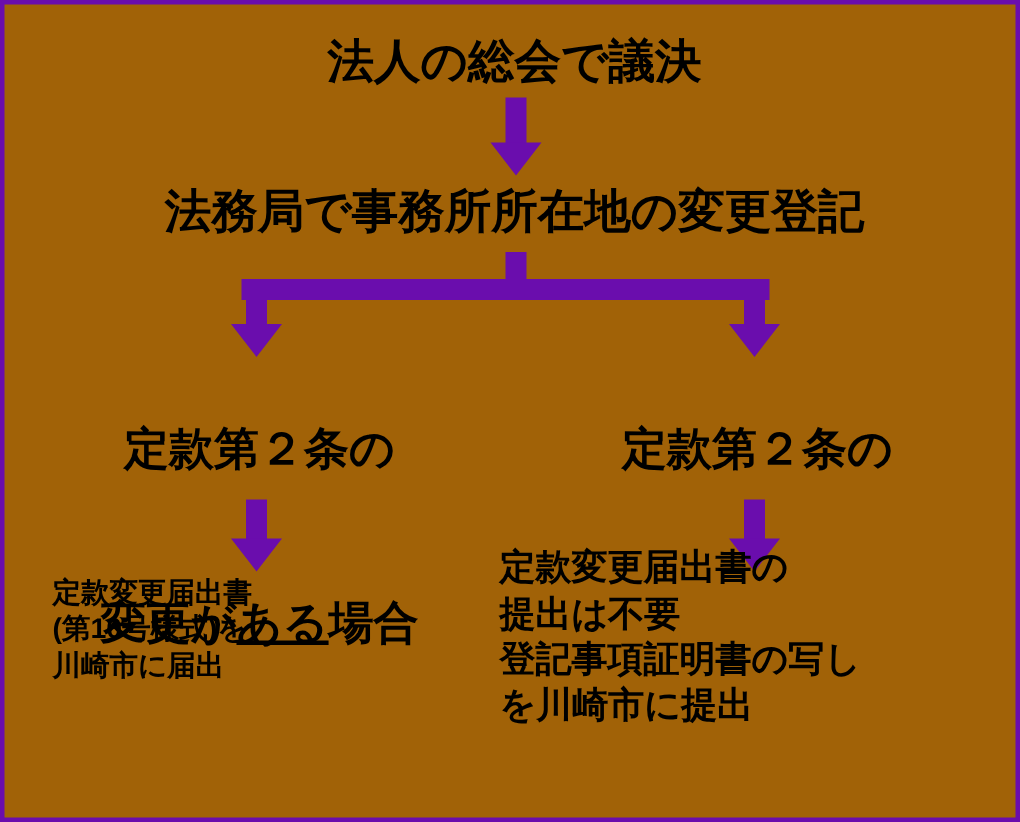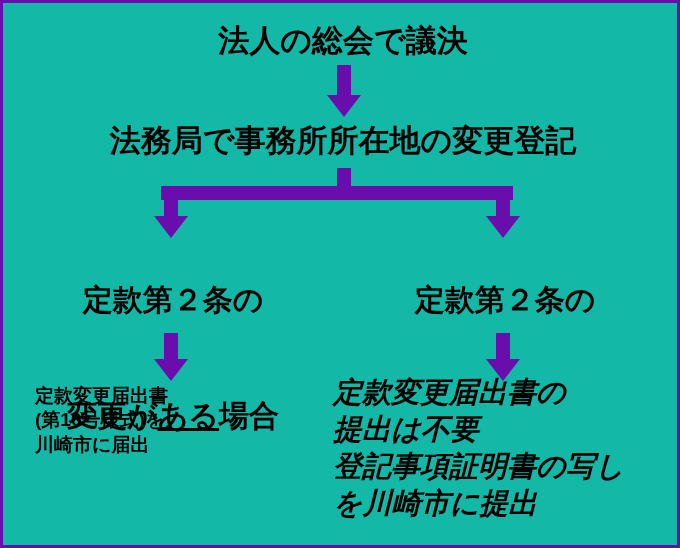--- a/index.html
+++ b/index.html
@@ -12,21 +12,21 @@
     background: #ffffff;
     font-family: "Liberation Sans", sans-serif;
     overflow: hidden;
   }
   #canvas {
     position: relative;
     width: 680px;
     height: 548px;
     box-sizing: border-box;
     border: 3px solid #6a0dad;
-    background: #14b8a6;
+    background: #a16207;
   }
   .node {
     position: absolute;
     color: #000000;
     font-weight: bold;
     line-height: 1.28;
     white-space: pre-line;
   }
   .center {
     text-align: center;
@@ -117,18 +117,18 @@
 
   <div class="arrow" style="left:483px; top:330px; width:34px; height:48px;">
     <div class="shaft" style="height:28px;"></div>
     <div class="head"></div>
   </div>
 
   <div class="node left" style="left:32px; top:381px; width:300px; font-size:19px;">定款変更届出書
 (第10号様式)を
 川崎市に届出</div>
 
-  <div class="node left" style="left:330px; top:371px; width:346px; font-size:29px;font-style:italic;">定款変更届出書の
+  <div class="node left" style="left:330px; top:361px; width:346px; font-size:24px;">定款変更届出書の
 提出は不要
 登記事項証明書の写し
 を川崎市に提出</div>
 
 </div>
 
 </body></html>

